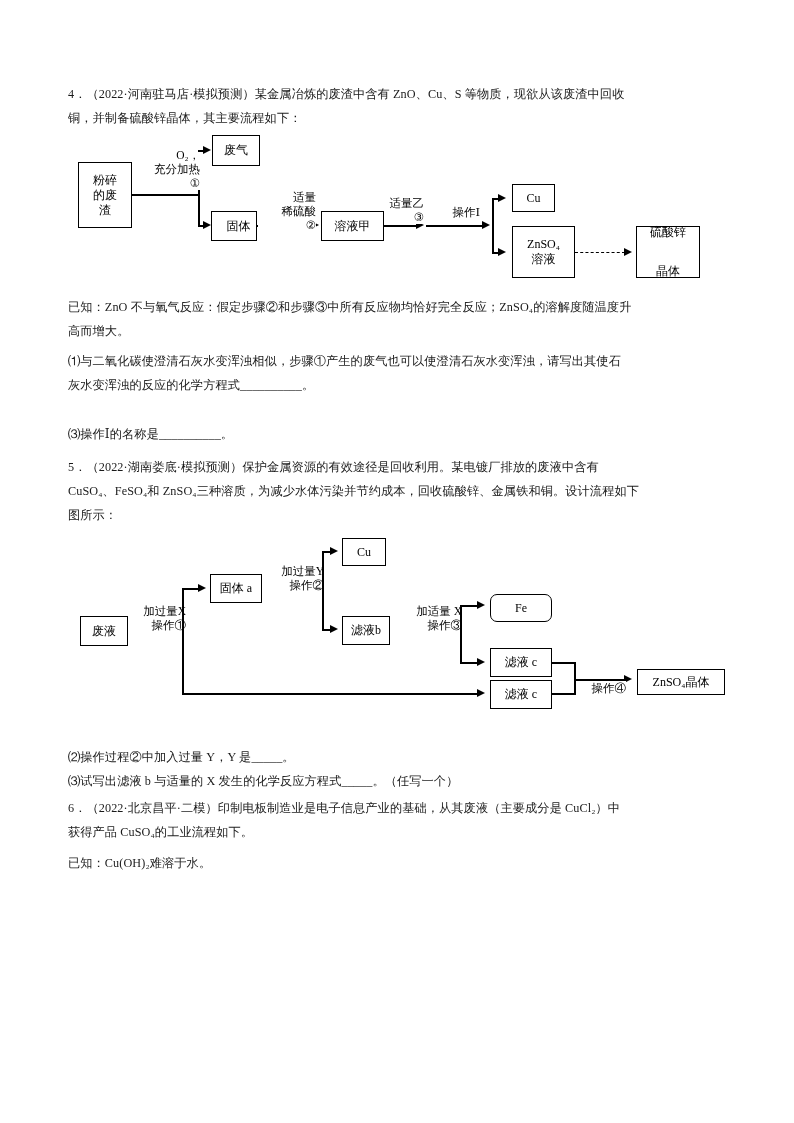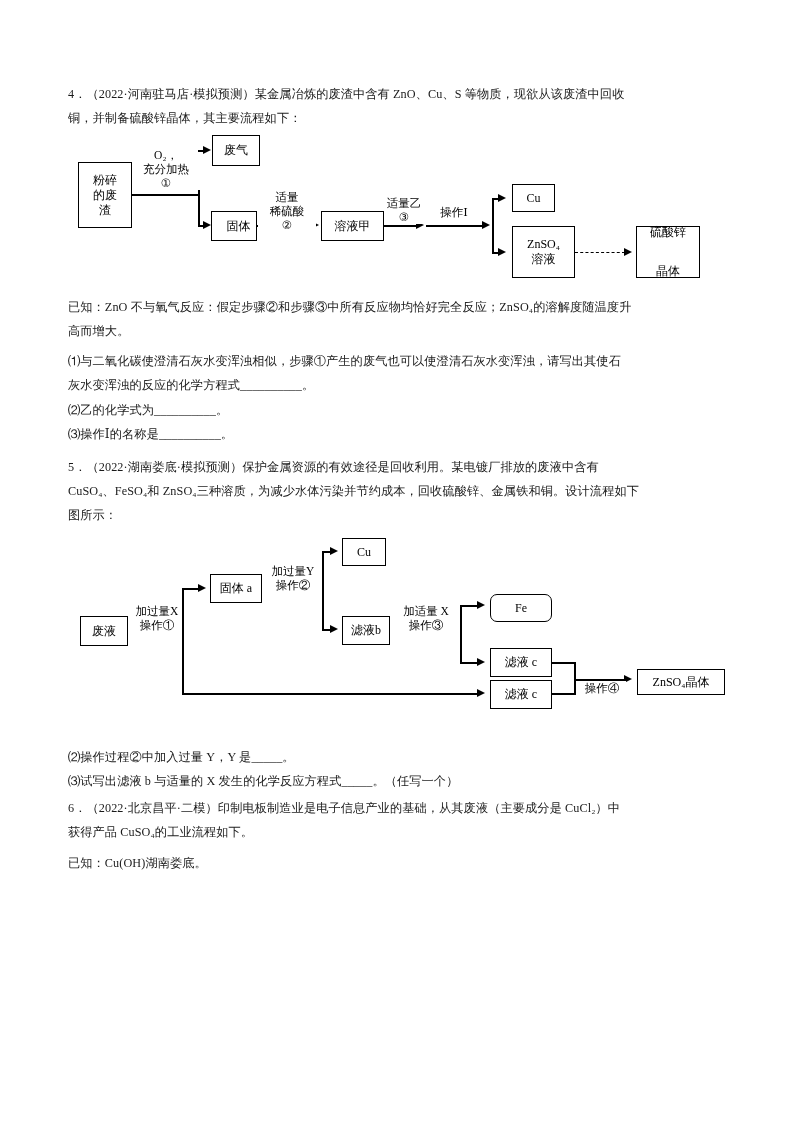--- a/index.html
+++ b/index.html
@@ -67,21 +67,21 @@
     border-top: 1.8px dashed #000;
   }
   .lbl {
     position: absolute;
     font-size: 11.5px;
     line-height: 14px;
     text-align: center;
     white-space: nowrap;
     background: #fff;
   }
-  .lbl .ln { display: block; }
+  .lbl .ln { display: block; text-align: right; }
 </style>
 </head>
 <body>
 
 <div class="page">
 
   <div class="para body-text" style="left:68px; top:82px; width:660px;">4．（2022·河南驻马店·模拟预测）某金属冶炼的废渣中含有 ZnO、Cu、S 等物质，现欲从该废渣中回收</div>
   <div class="para body-text" style="left:68px; top:106px; width:660px;">铜，并制备硫酸锌晶体，其主要流程如下：</div>
 
   <div class="diagram" style="left:0px; top:0px; width:794px; height:300px;">
@@ -158,21 +158,20 @@
     <div class="fbox" style="left:636px; top:226px; width:64px; height:52px;gap:24px;">
       <span class="ln">硫酸锌</span>
       <span class="ln">晶体</span>
     </div>
   </div>
 
   <div class="para body-text" style="left:68px; top:295px; width:668px;">已知：ZnO 不与氧气反应：假定步骤②和步骤③中所有反应物均恰好完全反应；ZnSO₄的溶解度随温度升</div>
   <div class="para body-text" style="left:68px; top:319px; width:668px;">高而增大。</div>
   <div class="para body-text" style="left:68px; top:349px; width:668px;">⑴与二氧化碳使澄清石灰水变浑浊相似，步骤①产生的废气也可以使澄清石灰水变浑浊，请写出其使石</div>
   <div class="para body-text" style="left:68px; top:373px; width:668px;">灰水变浑浊的反应的化学方程式__________。</div>
-  <div class="para body-text" style="left:68px; top:398px; width:668px;">⑵乙的化学式为__________。</div>
   <div class="para body-text" style="left:68px; top:422px; width:668px;">⑶操作Ⅰ的名称是__________。</div>
 
   <div class="para body-text" style="left:68px; top:455px; width:668px;">5．（2022·湖南娄底·模拟预测）保护金属资源的有效途径是回收利用。某电镀厂排放的废液中含有</div>
   <div class="para body-text" style="left:68px; top:479px; width:668px;">CuSO₄、FeSO₄和 ZnSO₄三种溶质，为减少水体污染并节约成本，回收硫酸锌、金属铁和铜。设计流程如下</div>
   <div class="para body-text" style="left:68px; top:503px; width:668px;">图所示：</div>
 
   <div class="diagram" style="left:0px; top:0px; width:794px; height:1123px;">
 
     <div class="fbox" style="left:80px; top:616px; width:48px; height:30px;">
       <span class="ln">废液</span>
@@ -248,15 +247,15 @@
     <div class="fbox" style="left:637px; top:669px; width:88px; height:26px;">
       <span class="ln">ZnSO₄晶体</span>
     </div>
   </div>
 
   <div class="para body-text" style="left:68px; top:745px; width:668px;">⑵操作过程②中加入过量 Y，Y 是_____。</div>
   <div class="para body-text" style="left:68px; top:769px; width:668px;">⑶试写出滤液 b 与适量的 X 发生的化学反应方程式_____。（任写一个）</div>
 
   <div class="para body-text" style="left:68px; top:796px; width:672px;">6．（2022·北京昌平·二模）印制电板制造业是电子信息产业的基础，从其废液（主要成分是 CuCl₂）中</div>
   <div class="para body-text" style="left:68px; top:820px; width:672px;">获得产品 CuSO₄的工业流程如下。</div>
-  <div class="para body-text" style="left:68px; top:851px; width:672px;">已知：Cu(OH)湖南娄底。</div>
+  <div class="para body-text" style="left:68px; top:851px; width:672px;">已知：Cu(OH)₂难溶于水。</div>
 
 </div>
 
 </body></html>

